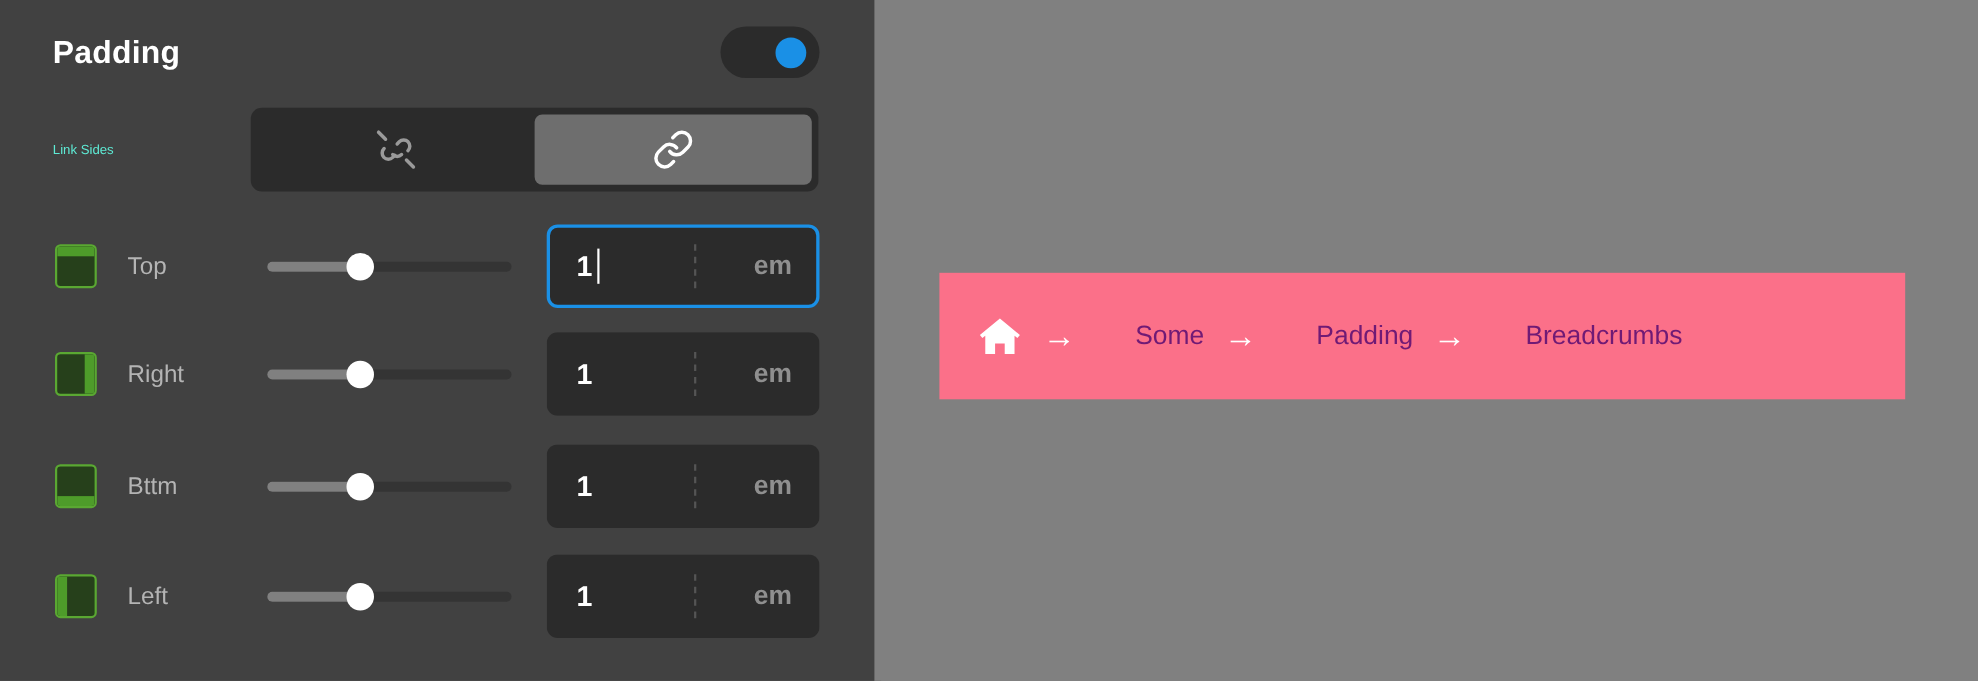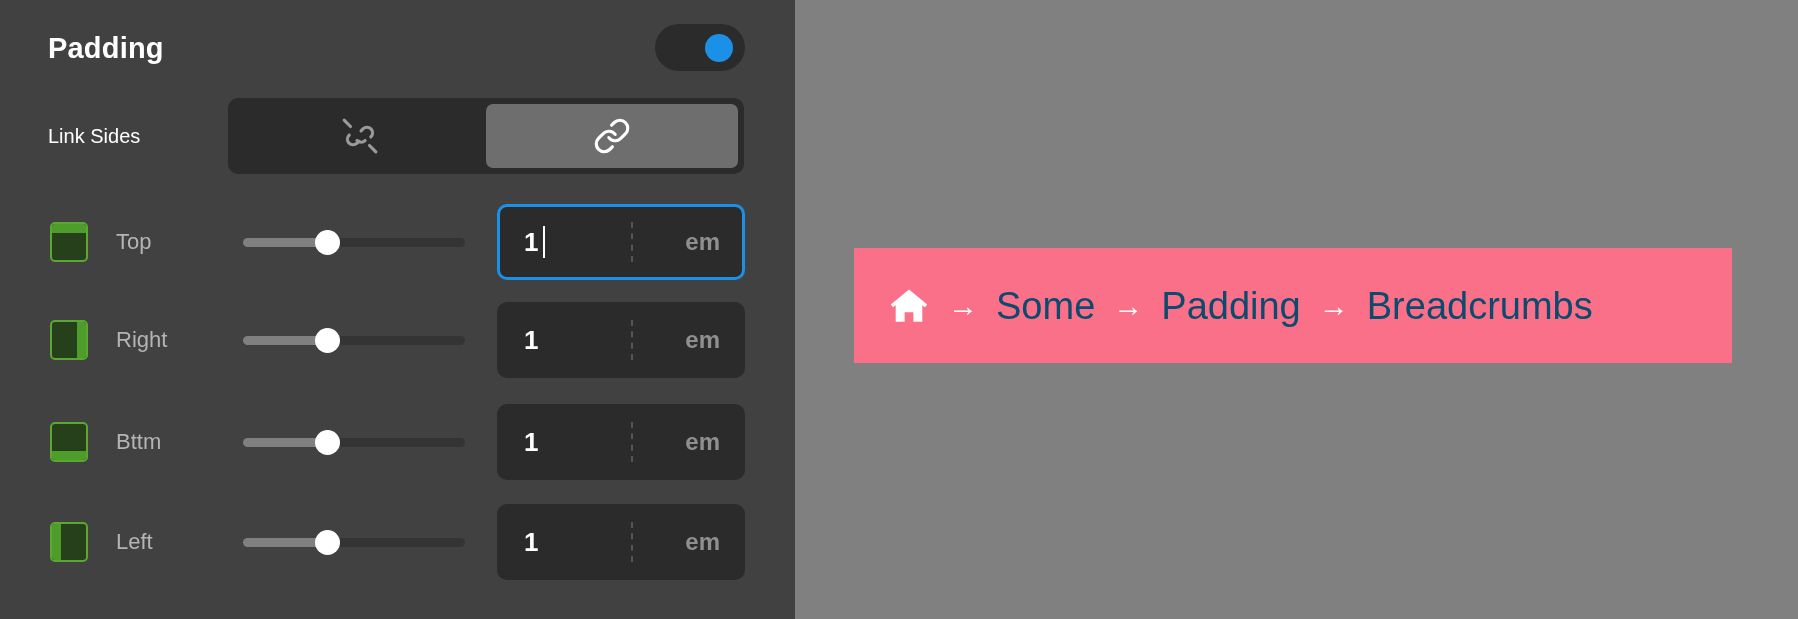--- a/index.html
+++ b/index.html
@@ -84,22 +84,22 @@
     position: absolute;
     left: 0;
     top: 98px;
     width: 795px;
     height: 76px;
   }
   .link-label {
     position: absolute;
     left: 48px;
     top: 26px;
-    font-size: 20px;
-    color: #ffffff;
+    font-size: 12px;
+    color: #5eead4;
     line-height: 24px;
   }
   .segmented {
     position: absolute;
     left: 228px;
     top: 0px;
     width: 516px;
     height: 76px;
     background: #2b2b2b;
     border-radius: 10px;
@@ -260,25 +260,26 @@
     top: 248px;
     width: 878px;
     height: 115px;
     background: #fb7089;
     display: flex;
     align-items: center;
     box-sizing: border-box;
     padding: 0 34px;
   }
   .crumb-text {
-    font-size: 38px;
-    color: #0c4a6e;
+    font-size: 24px;
+    color: #701a75;
     line-height: 36px;
     white-space: nowrap;
     cursor: pointer;
+    margin-left: 36px;
   }
   .crumb-sep {
     font-size: 30px;
     color: #ffffff;
     line-height: 36px;
     margin: 0 18px;
   }
   .home-icon svg { display: block; }
 </style>
 </head>

